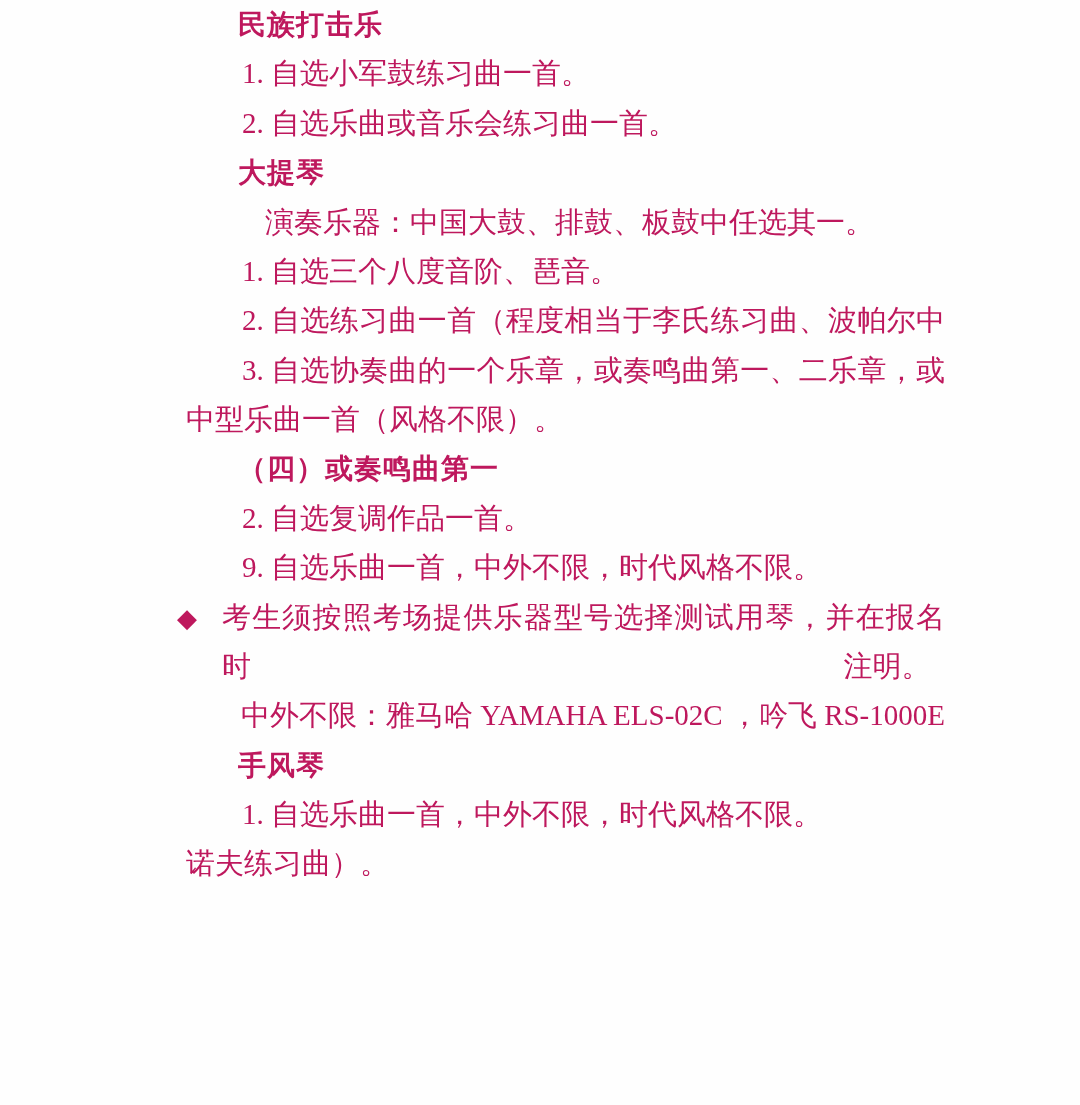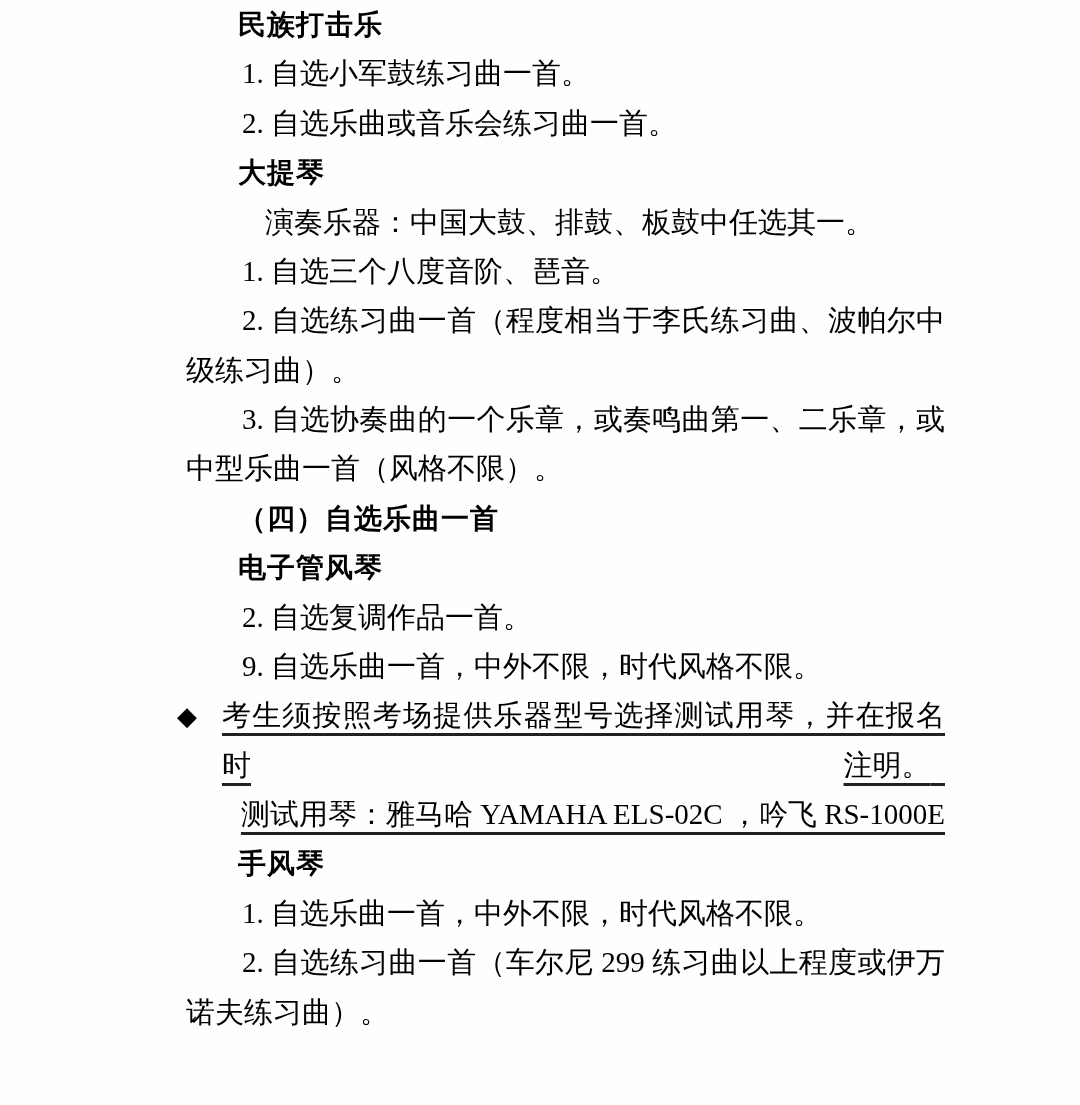--- a/index.html
+++ b/index.html
@@ -18,21 +18,21 @@
   .doc {
     position: absolute;
     left: 186px;
     top: 0;
     width: 759px;
   }
   .line {
     height: 49.38px;
     line-height: 49.38px;
     font-size: 29px;
-    color: #000000;
+    color: #be185d;
     white-space: nowrap;
   }
   
   .l-heading {
     padding-left: 52px;
     font-family: "Liberation Sans", "DejaVu Sans", sans-serif;
     font-weight: 700;
     font-size: 28px;
     letter-spacing: 1px;
   }
@@ -55,21 +55,20 @@
   .l-bullet .txt { flex: 1 1 auto; min-width: 0; }
   
   .fill .txt {
     display: block;
     white-space: normal;
     text-align: justify;
     text-align-last: justify;
   }
   
   .u .txt {
-    text-decoration: underline;
     text-decoration-thickness: 2.5px;
     text-underline-offset: 8px;
     text-decoration-color: #222222;
   }
   
   .u-pad .txt::after { content: "\00a0\00a0"; }
   
   .u-full .txt { display: inline-block; min-width: 99%; }
 </style>
 </head>
@@ -79,35 +78,30 @@
   <div class="doc" id="doc">
       <div class="line l-heading"><span class="txt">民族打击乐</span></div>
       <div class="line l-item"><span class="txt">1. 自选小军鼓练习曲一首。</span></div>
       <div class="line l-item"><span class="txt">2. 自选乐曲或音乐会练习曲一首。</span></div>
       <div class="line l-heading"><span class="txt">大提琴</span></div>
       <div class="line l-sub"><span class="txt">演奏乐器：中国大鼓、排鼓、板鼓中任选其一。</span></div>
       <div class="line l-item"><span class="txt">1. 自选三个八度音阶、琶音。</span></div>
       <div class="line l-item fill">
         <span class="txt">2. 自选练习曲一首（程度相当于李氏练习曲、波帕尔中</span>
       </div>
-      <div class="line l-cont"><span class="txt">级练习曲）。</span></div>
       <div class="line l-item fill">
         <span class="txt">3. 自选协奏曲的一个乐章，或奏鸣曲第一、二乐章，或</span>
       </div>
       <div class="line l-cont"><span class="txt">中型乐曲一首（风格不限）。</span></div>
-      <div class="line l-heading"><span class="txt">（四）自选乐曲一首</span></div>
-      <div class="line l-heading"><span class="txt">电子管风琴</span></div>
+      <div class="line l-heading"><span class="txt">（四）或奏鸣曲第一</span></div>
       <div class="line l-item"><span class="txt">2. 自选复调作品一首。</span></div>
       <div class="line l-item"><span class="txt">9. 自选乐曲一首，中外不限，时代风格不限。</span></div>
       <div class="line l-bullet fill u">
         <span class="diamond">◆</span>
         <span class="txt">考生须按照考场提供乐器型号选择测试用琴，并在报名时</span>
       </div>
       <div class="line l-bcont u u-pad"><span class="txt">注明。</span></div>
-      <div class="line l-bcont u u-full"><span class="txt">测试用琴：雅马哈 YAMAHA ELS-02C  ，吟飞 RS-1000E</span></div>
+      <div class="line l-bcont u u-full"><span class="txt">中外不限：雅马哈 YAMAHA ELS-02C  ，吟飞 RS-1000E</span></div>
       <div class="line l-heading"><span class="txt">手风琴</span></div>
       <div class="line l-item"><span class="txt">1. 自选乐曲一首，中外不限，时代风格不限。</span></div>
-      <div class="line l-item fill">
-        <span class="txt">2. 自选练习曲一首（车尔尼 299 练习曲以上程度或伊万</span>
-      </div>
       <div class="line l-cont"><span class="txt">诺夫练习曲）。</span></div>
     </div>
 </div>
 
 </body></html>

